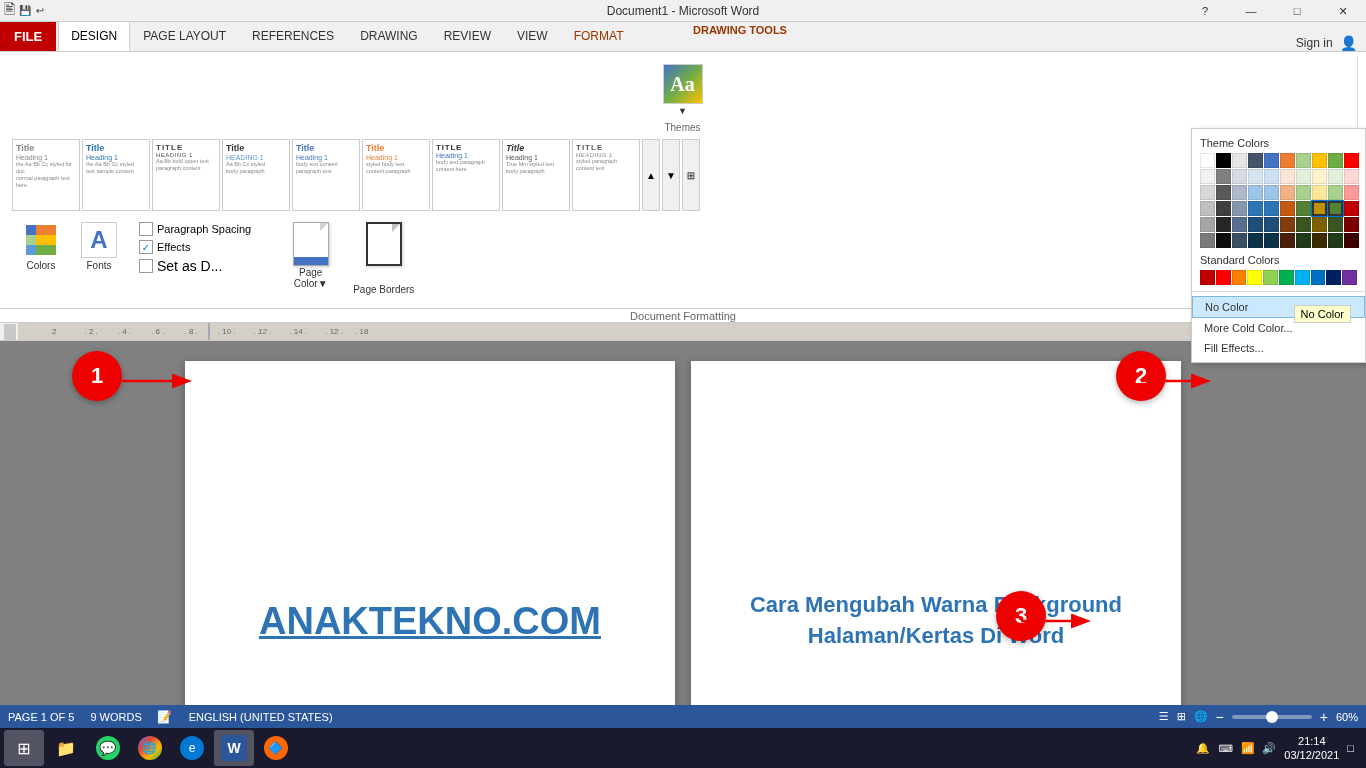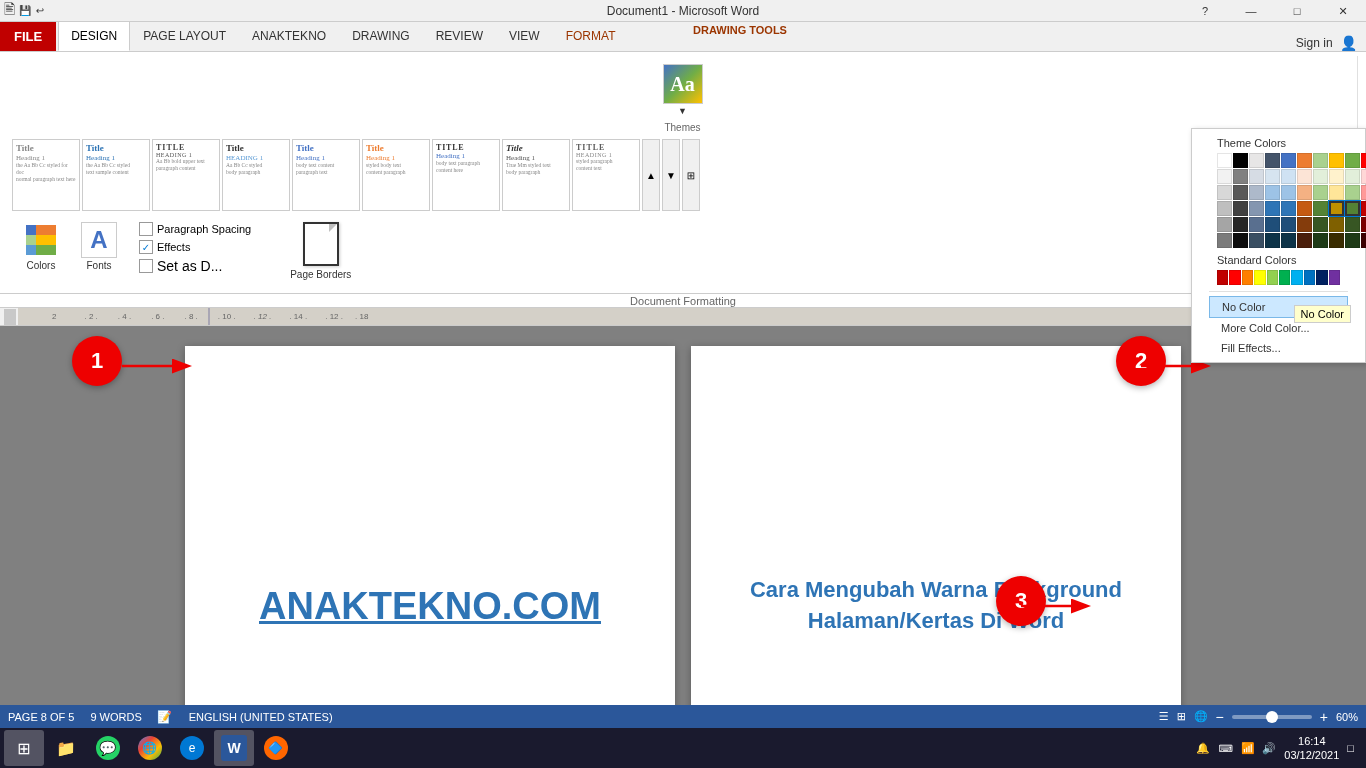--- a/index.html
+++ b/index.html
@@ -139,21 +139,20 @@
       border: 1px solid #ccc;
       background: white;
       cursor: pointer;
       display: flex;
       flex-direction: column;
       padding: 3px;
       font-size: 7px;
       color: #333;
       overflow: hidden;
       flex-shrink: 0;
-      font-family: Liberation Serif, serif;
     }
     .styles-scroll-btn {
       width: 18px;
       height: 72px;
       background: #f0f0f0;
       border: 1px solid #ccc;
       display: flex;
       align-items: center;
       justify-content: center;
       cursor: pointer;
@@ -365,21 +364,21 @@
     
     .color-dropdown {
       position: fixed;
       right: 0;
       top: 128px;
       width: 175px;
       background: white;
       border: 1px solid #ccc;
       box-shadow: 2px 2px 6px rgba(0,0,0,0.2);
       z-index: 100;
-      padding: 4px 17px;
+      padding: 4px 0;
     }
     .color-section-title {
       font-size: 11px;
       color: #333;
       padding: 4px 8px 2px;
       font-weight: normal;
     }
     .color-grid {
       display: grid;
       grid-template-columns: repeat(10, 15px);
@@ -477,21 +476,21 @@
 </div>
 
 <div style="position:relative; height:0; z-index:10;">
   <div style="position:absolute; top:0; left:660px; font-size:11px; color:#9b3500; font-weight:bold; width:160px; text-align:center; background:#f0f0f0; padding-top:2px;">DRAWING TOOLS</div>
 </div>
 
 <div class="tab-row">
   <div class="file-btn">FILE</div>
   <div class="tab-item active">DESIGN</div>
   <div class="tab-item">PAGE LAYOUT</div>
-  <div class="tab-item">ANAKTEKNO</div>
+  <div class="tab-item">REFERENCES</div>
   <div class="tab-item">DRAWING</div>
   <div class="tab-item">REVIEW</div>
   <div class="tab-item">VIEW</div>
   <div class="tab-item drawing-tools">FORMAT</div>
   <div style="margin-left:auto; font-size:12px; padding-right:8px; display:flex; align-items:center; gap:8px;">
     <span style="cursor:pointer; color:#333;">Sign in</span>
     <span style="font-size:14px;">👤</span>
   </div>
 </div>
 
@@ -601,26 +600,36 @@
         <span style="font-size:11px;">Effects</span>
       </div>
       <div class="para-item">
         <div class="checkbox-icon"></div>
         <span style="font-size:14px;">Set as D...</span>
       </div>
     </div>
 
     <div style="width:1px; background:#e0e0e0; margin:4px 4px;"></div>
 
+    <div class="page-color-btn" style="position:relative;">
+      <div style="position:relative; display:flex; flex-direction:column; align-items:center;">
+
+        <div style="width:36px; height:44px; background:white; border:1px solid #aaa; position:relative; box-shadow:1px 1px 3px rgba(0,0,0,0.2);">
+          <div style="position:absolute; top:0; right:0; width:0; height:0; border-left:8px solid #d0d0d0; border-bottom:8px solid transparent;"></div>
+          <div style="position:absolute; bottom:0; left:0; right:0; height:8px; background:#4472c4;"></div>
+        </div>
+      </div>
+      <div style="font-size:10px; color:#333; text-align:center; margin-top:1px;">Page<br>Color▼</div>
+    </div>
 
     <div class="page-color-btn">
       <div style="width:36px; height:44px; background:white; border:2px solid #333; position:relative; box-shadow:1px 1px 3px rgba(0,0,0,0.2);">
         <div style="position:absolute; top:0; right:0; width:0; height:0; border-left:8px solid #c0c0c0; border-bottom:8px solid transparent;"></div>
       </div>
-      <div style="font-size:10px; color:#333; text-align:right; margin-top:3px;">Page Borders</div>
+      <div style="font-size:10px; color:#333; text-align:right; margin-top:18px;">Page Borders</div>
     </div>
   </div>
 </div>
 
 <div class="ribbon-label-row">
   <span>Document Formatting</span>
 </div>
 
 <div class="ruler-area">
   <div style="width:12px; height:16px; background:#c8c8c8; margin-right:2px;"></div>
@@ -774,21 +783,21 @@
     <span>More Cold Color...</span>
   </div>
   <div class="color-menu-item">
     <span>Fill Effects...</span>
   </div>
 </div>
 
 <div class="no-color-tooltip">No Color</div>
 
 <div class="status-bar">
-  <span>PAGE 8 OF 5</span>
+  <span>PAGE 1 OF 5</span>
   <span>9 WORDS</span>
   <span style="font-size:12px;">📝</span>
   <span>ENGLISH (UNITED STATES)</span>
   <div class="status-right">
     <span style="cursor:pointer;">☰</span>
     <span style="cursor:pointer;">⊞</span>
     <span style="cursor:pointer;">🌐</span>
     <span style="cursor:pointer; font-size:14px;">−</span>
     <div class="zoom-slider">
       <div class="zoom-thumb"></div>
@@ -815,18 +824,18 @@
   </div>
   <div class="taskbar-btn">
     <div style="width:24px; height:24px; background:#ff6600; border-radius:50%; display:flex; align-items:center; justify-content:center; font-size:12px;">🔷</div>
   </div>
   <div class="taskbar-right">
     <span style="cursor:pointer;">🔔</span>
     <span style="cursor:pointer; font-size:10px;">⌨</span>
     <span style="cursor:pointer;">📶</span>
     <span style="cursor:pointer;">🔊</span>
     <div style="cursor:pointer; text-align:center; line-height:1.3;">
-      <div>16:14</div>
+      <div>21:14</div>
       <div>03/12/2021</div>
     </div>
     <span style="cursor:pointer;">□</span>
   </div>
 </div>
 
 </body></html>

